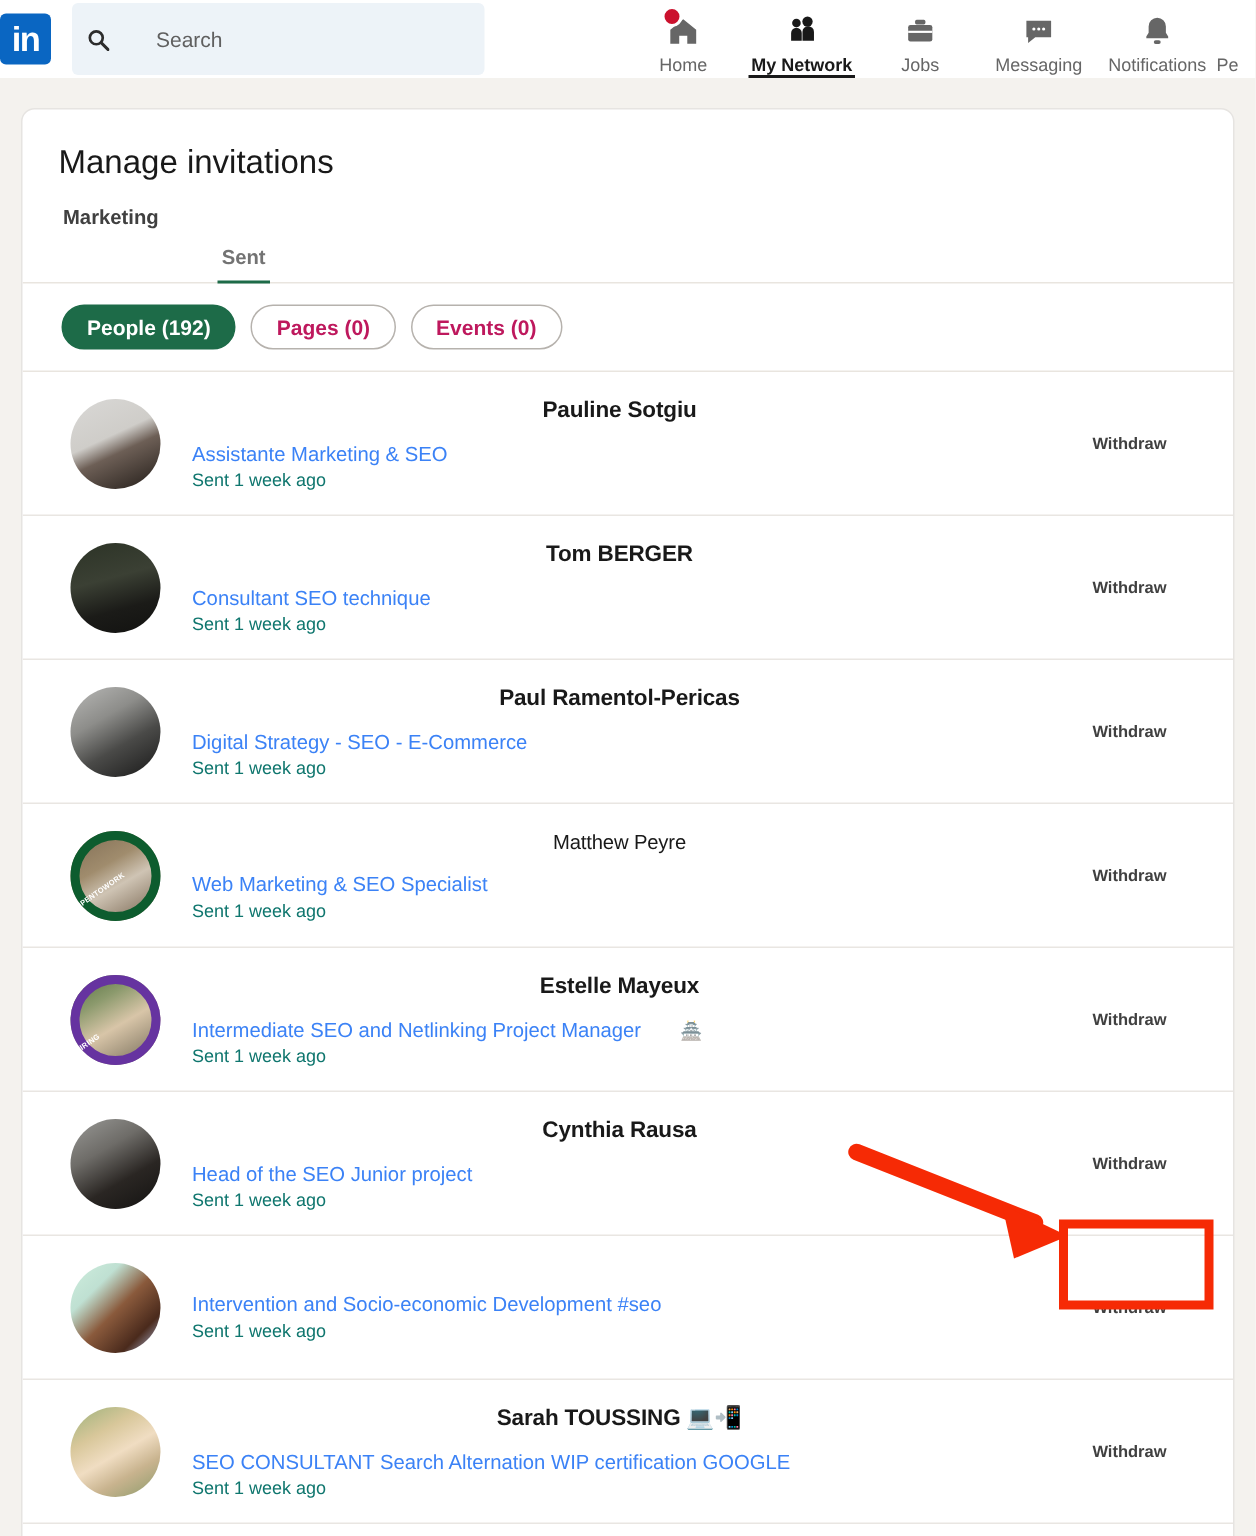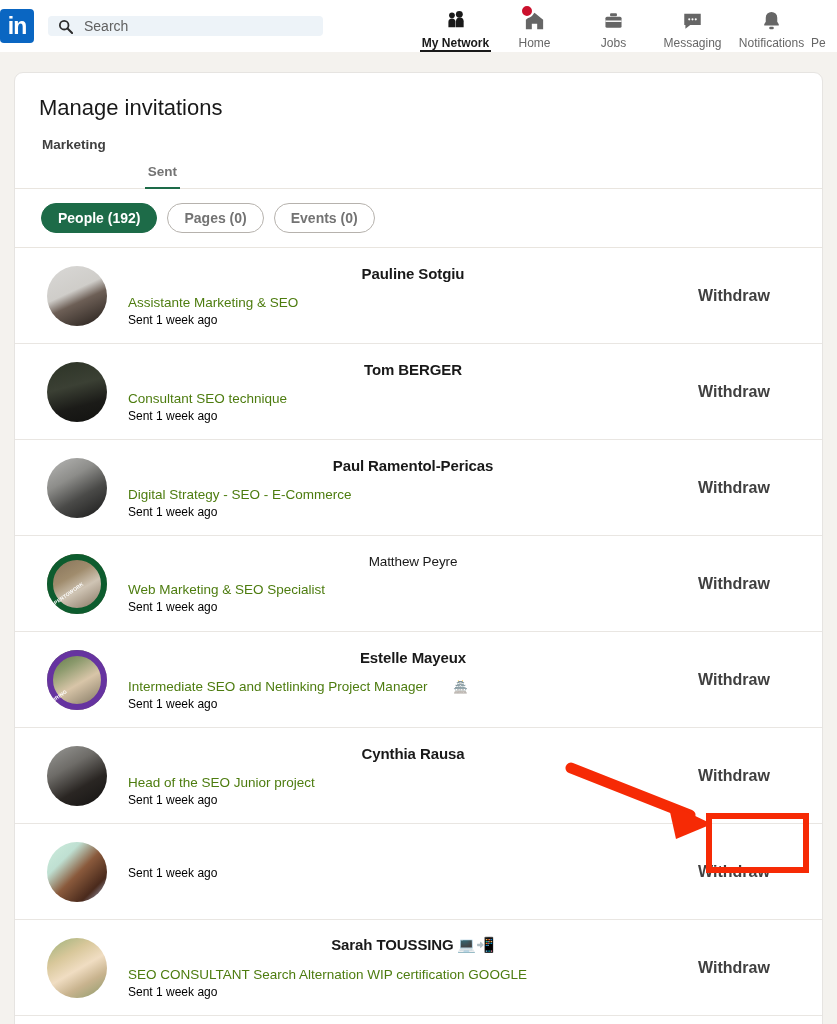--- a/index.html
+++ b/index.html
@@ -23,24 +23,25 @@
     display: flex; align-items: center; justify-content: center;
     flex: none;
   }
   .li-logo span {
     color: #ffffff; font-weight: bold; font-size: 23px;
     line-height: 23px; letter-spacing: -1px;
     font-family: "Liberation Sans", sans-serif;
   }
   .search-box {
     margin-left: 14px;
-    width: 275px; height: 20px;
+    width: 275px; height: 48px;
     background: #edf3f8; border-radius: 4px;
     display: flex; align-items: center; padding: 0 10px;
     flex: none;
+    gap: 20px;
   }
   .search-icon { width: 15px; height: 15px; flex: none; }
   .search-text {
     margin-left: 11px; color: #606060; font-size: 14px;
   }
 
   .nav-items {
     display: flex; align-items: flex-end;
     margin-left: 93px; height: 52px;
   }
@@ -92,21 +93,21 @@
   .subtab.active::after {
     content: ""; position: absolute; left: 0; right: 0; bottom: -1px;
     height: 2px; background: #1d6b48;
   }
 
   .pills { display: flex; padding: 14px 0 14px 26px; border-bottom: 1px solid #e9e5df; }
   .pill {
     height: 30px; padding: 0 16px; border-radius: 15px;
     display: flex; align-items: center; justify-content: center;
     font-size: 14px; font-weight: bold; margin-right: 10px;
-    border: 1px solid #b6b2ad; color: #737373; background: #ffffff;
+    border: 1px solid #b6b2ad; color: #be185d; background: #ffffff;
   }
   .pill.selected {
     background: #1d6b48; border-color: #1d6b48; color: #ffffff;
   }
 
   
   .rows { }
   .row {
     display: flex; align-items: center;
     height: 96px; padding: 0 0 0 32px;
@@ -132,29 +133,29 @@
     padding-left: 4px;
   }
   .row-info { margin-left: 21px; flex: 1; min-width: 0; }
   .row-name {
     font-size: 15px; font-weight: bold; color: #191919;
     letter-spacing: -0.1px;
     text-align: center;
   }
   .row-name.light { font-weight: normal; font-size: 13.5px; }
   .row-headline {
-    font-size: 13.5px; color: #4d7c0f; margin-top: 13px;
+    font-size: 13.5px; color: #3b82f6; margin-top: 13px;
   }
   .row-sub {
-    font-size: 12px; color: #000000; margin-top: 3px;
+    font-size: 12px; color: #0f766e; margin-top: 3px;
   }
   .headline-emoji { margin-left: 26px; font-size: 12px; opacity: .65; }
   .withdraw {
-    font-size: 16px; font-weight: bold; color: #404040;
-    margin-right: 14px; width: 110px; 
+    font-size: 11px; font-weight: bold; color: #404040;
+    margin-right: 14px; width: 110px; text-align: center;
     flex: none;
   }
 
   
   .anno-svg {
     position: absolute; left: 0; top: 0;
     width: 837px; height: 1024px;
     pointer-events: none;
   }
   .anno-box {
@@ -179,45 +180,45 @@
       <svg viewBox="0 0 16 16" width="15" height="15">
         <circle cx="6.6" cy="6.6" r="4.6" fill="none" stroke="#2c2c2c" stroke-width="1.9"></circle>
         <line x1="10.2" y1="10.2" x2="15" y2="15" stroke="#2c2c2c" stroke-width="2.1" stroke-linecap="round"></line>
       </svg>
     </span>
     <span class="search-text">Search</span>
   </div>
 
   <div class="nav-items">
 
+    <div class="nav-item">
+      <span class="nico">
+        <svg viewBox="0 0 24 24" width="23" height="23">
+          <path d="M3 11.3 12 4l9 7.3V21h-6.2v-5.6H9.2V21H3z" fill="#666666"></path>
+        </svg>
+        <span class="badge-dot"></span>
+      </span>
+      <span class="nlabel">Home</span>
+    </div>
+
     <div class="nav-item active">
       <span class="nico">
         <svg viewBox="0 0 24 24" width="23" height="23">
           <circle cx="8.3" cy="6.6" r="3" fill="#191919"></circle>
           <circle cx="16" cy="5.6" r="3.6" fill="#191919"></circle>
           <path d="M4.6 19v-5.4a3.7 3.7 0 0 1 7.4 0V19z" fill="#191919"></path>
           <path d="M12.5 19v-6.2a4 4 0 0 1 8 0V19z" fill="#191919"></path>
         </svg>
       </span>
       <span class="nlabel">My Network</span>
     </div>
 
     <div class="nav-item">
       <span class="nico">
         <svg viewBox="0 0 24 24" width="23" height="23">
-          <path d="M3 11.3 12 4l9 7.3V21h-6.2v-5.6H9.2V21H3z" fill="#666666"></path>
-        </svg>
-        <span class="badge-dot"></span>
-      </span>
-      <span class="nlabel">Home</span>
-    </div>
-
-    <div class="nav-item">
-      <span class="nico">
-        <svg viewBox="0 0 24 24" width="23" height="23">
           <rect x="3.6" y="8" width="16.8" height="11.5" rx="1.6" fill="#666666"></rect>
           <rect x="8.4" y="4.4" width="7.2" height="3.2" rx="1.1" fill="#666666"></rect>
           <rect x="3.6" y="12" width="16.8" height="1.5" fill="#ffffff"></rect>
         </svg>
       </span>
       <span class="nlabel">Jobs</span>
     </div>
 
     <div class="nav-item">
       <span class="nico">
@@ -341,20 +342,21 @@
         <div class="row-sub">Sent 1 week ago</div>
       </div>
       <div class="withdraw">Withdraw</div>
     </div>
 
     <div class="row">
       <div class="avatar-wrap">
         <div class="avatar" style="background:linear-gradient(135deg,#cfeede 0%,#bfe0d2 28%,#8a5a3c 52%,#4a2a1c 78%,#b9c9ee 100%);"></div>
       </div>
       <div class="row-info">
+        <div class="row-headline">Intervention and Socio-economic Development #seo</div>
         <div class="row-sub">Sent 1 week ago</div>
       </div>
       <div class="withdraw">Withdraw</div>
     </div>
 
     <div class="row">
       <div class="avatar-wrap">
         <div class="avatar" style="background:linear-gradient(150deg,#9ab17a 0%,#d8c79a 30%,#f0ddc2 52%,#c8b38e 72%,#8a9a6a 100%);"></div>
       </div>
       <div class="row-info">

